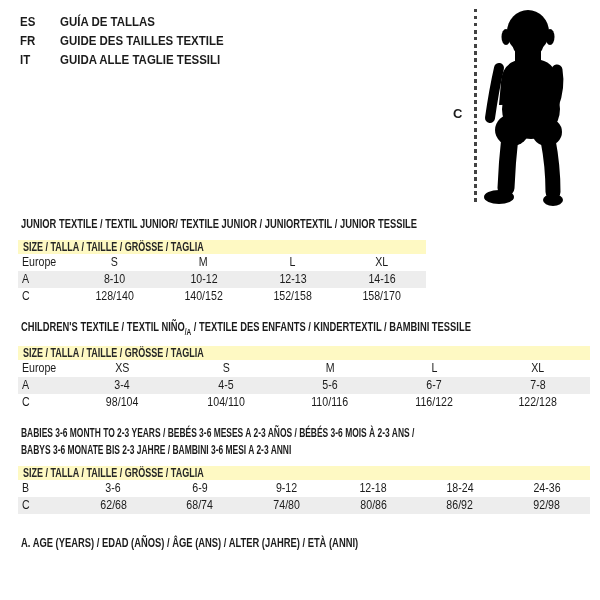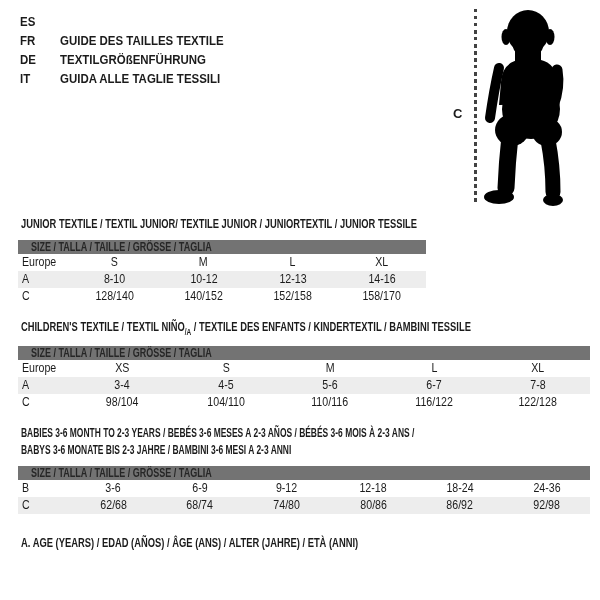--- a/index.html
+++ b/index.html
@@ -32,46 +32,43 @@
   .h-children{left:21px;top:319px;}
   .h-babies{left:21px;top:424px;line-height:17px;transform:scaleX(.65);}
 
   
   .tbl{position:absolute;border-collapse:collapse;table-layout:fixed;}
   .t1{left:18px;top:240px;width:408px;}
   .t2{left:18px;top:346px;width:572px;}
   .t3{left:18px;top:466px;width:572px;}
   .tbl td{padding:0;font-size:12.5px;color:#1b1b1b;text-align:center;height:17px;line-height:17px;
           overflow:hidden;}
-  .tbl tr.bar td{background:#737373;height:14px;line-height:14px;text-align:left;
-                 padding-left:13px;font-weight:bold;color:#262626;}
+  .tbl tr.bar td{background:#fef9c3;height:14px;line-height:14px;text-align:left;
+                 padding-left:5px;font-weight:bold;color:#262626;}
   .tbl td.lab{text-align:left;padding-left:4px;}
   .tbl tr.shade td{background:#ededed;}
   col.labcol{width:52px;}
 
   
   .footnotes{position:absolute;left:21px;top:536px;font-weight:bold;font-size:12.5px;}
   .footnote{height:17.4px;}
 </style>
 </head>
 <body>
 
 <div class="page">
 
   <section class="lang">
     <div class="lang-row">
       <span class="lang-code"><span class="cnd s85">ES</span></span>
+      <span><span class="cnd s85">GUÍA DE TALLAS</span></span>
     </div>
     <div class="lang-row">
       <span class="lang-code"><span class="cnd s85">FR</span></span>
       <span><span class="cnd s85">GUIDE DES TAILLES TEXTILE</span></span>
-    </div>
-    <div class="lang-row">
-      <span class="lang-code"><span class="cnd s85">DE</span></span>
-      <span><span class="cnd s85">TEXTILGRÖßENFÜHRUNG</span></span>
     </div>
     <div class="lang-row">
       <span class="lang-code"><span class="cnd s85">IT</span></span>
       <span><span class="cnd s85">GUIDA ALLE TAGLIE TESSILI</span></span>
     </div>
   </section>
 
   <span class="c-label">C</span>
   <div class="dash-line"></div>
   <svg class="baby-svg" width="92" height="198" viewBox="0 0 92 198" aria-hidden="true">

